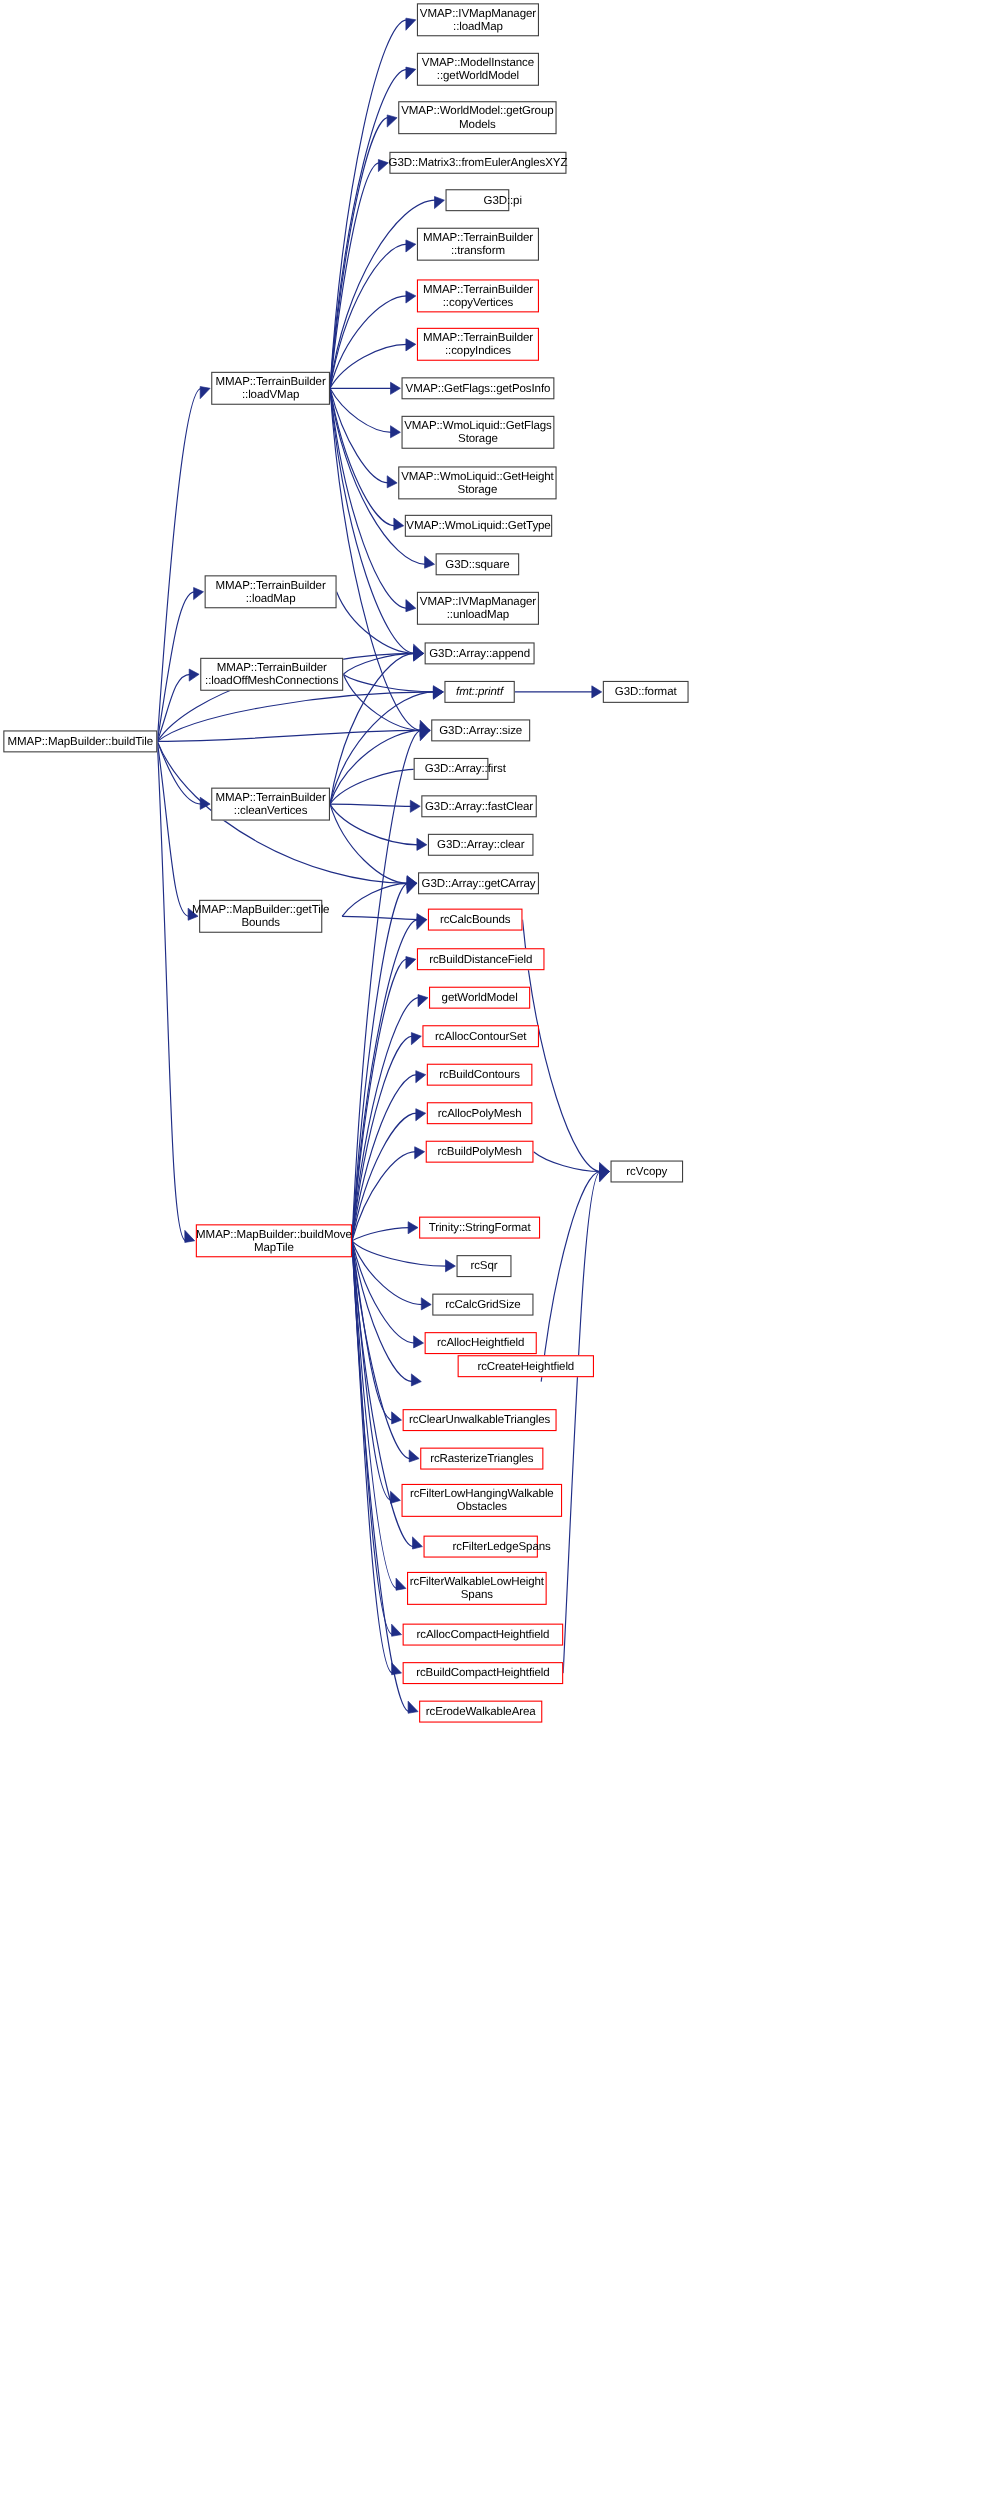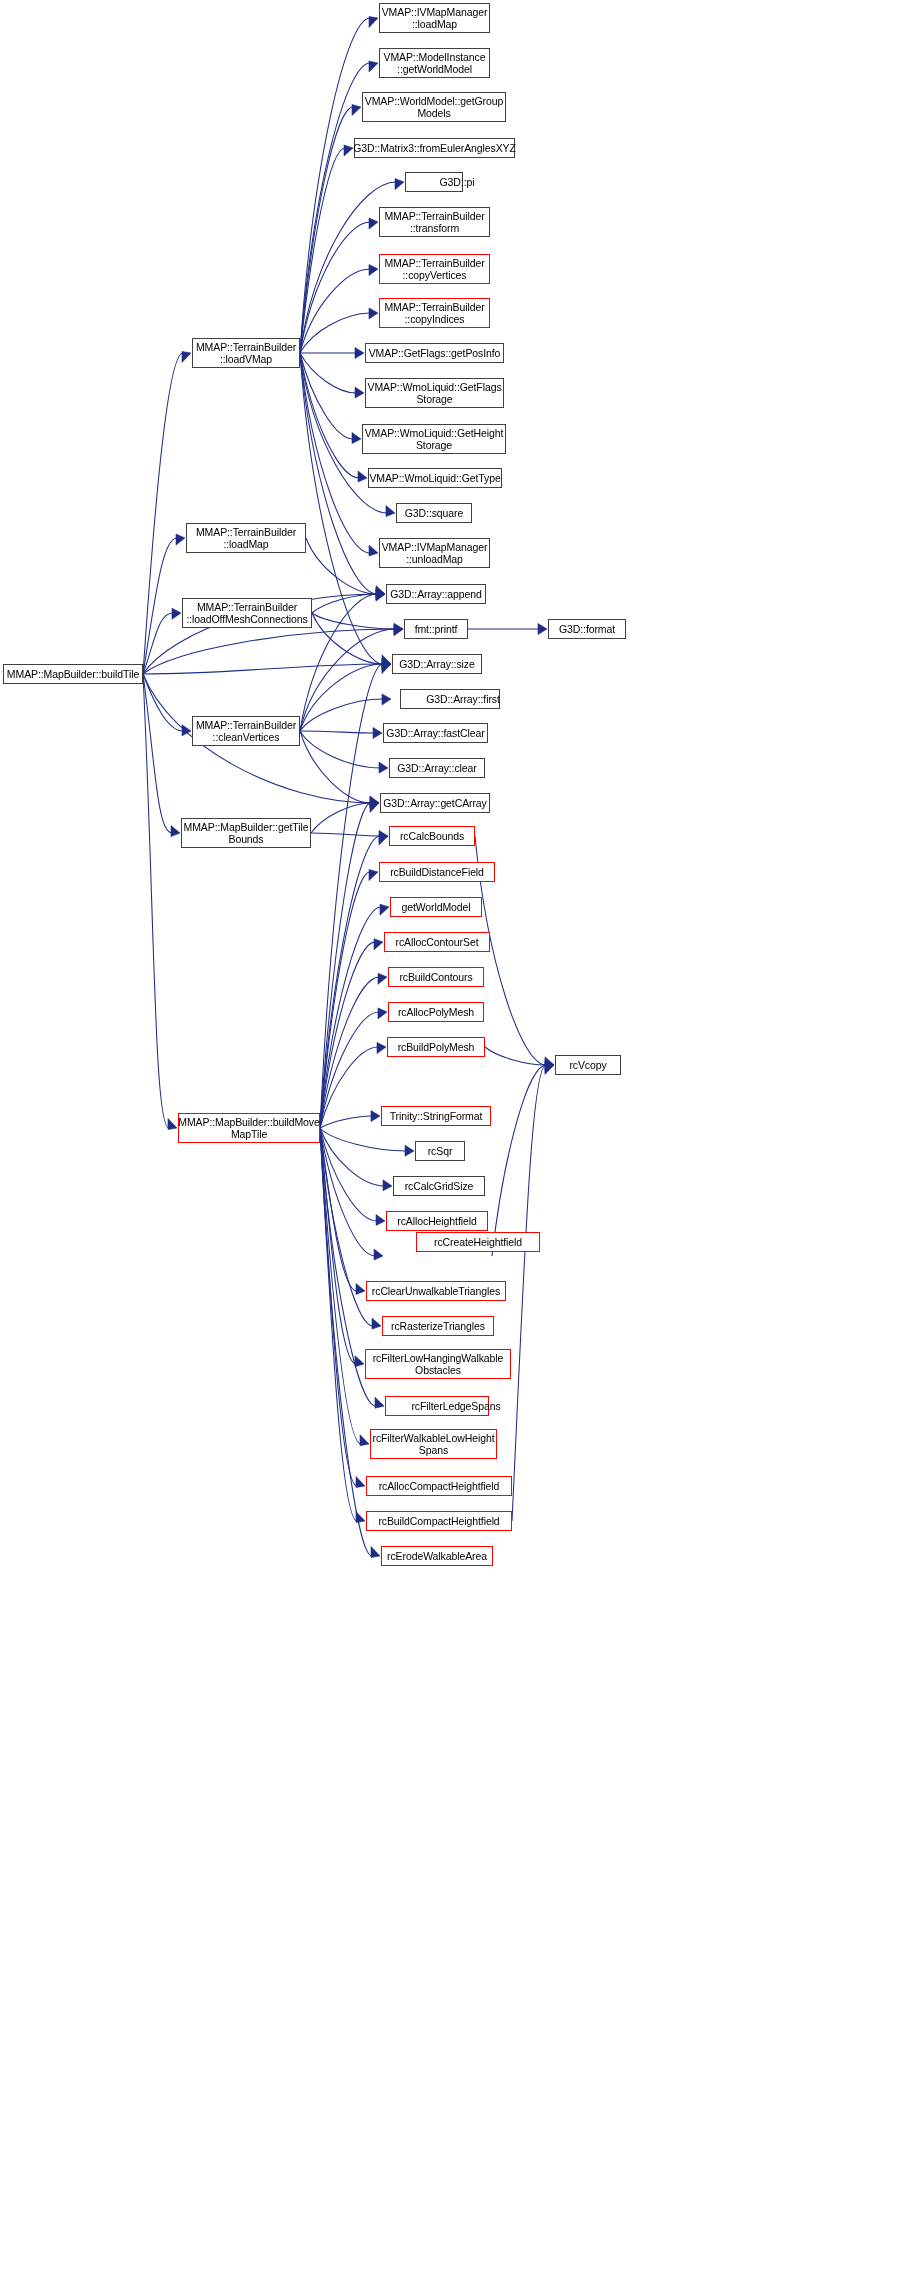--- a/index.html
+++ b/index.html
@@ -157,21 +157,21 @@
   <div id="node-layer">
       <div class="node root" style="left: 3px; top: 664px; width: 140px; height: 20px;">MMAP::MapBuilder::buildTile</div>
       <div class="node" style="left: 192px; top: 338px; width: 108px; height: 30px;">MMAP::TerrainBuilder
 ::loadVMap</div>
       <div class="node" style="left: 186px; top: 523px; width: 120px; height: 30px;">MMAP::TerrainBuilder
 ::loadMap</div>
       <div class="node" style="left: 182px; top: 598px; width: 130px; height: 30px;">MMAP::TerrainBuilder
 ::loadOffMeshConnections</div>
       <div class="node" style="left: 192px; top: 716px; width: 108px; height: 30px;">MMAP::TerrainBuilder
 ::cleanVertices</div>
-      <div class="node" style="left: 181px; top: 818px; width: 130px; height: 30px;">MMAP::MapBuilder::getTile
+      <div class="node" style="left: 181px; top: 818px; width: 112px; height: 30px;">MMAP::MapBuilder::getTile
 Bounds</div>
       <div class="node red" style="left: 178px; top: 1113px; width: 142px; height: 30px;">MMAP::MapBuilder::buildMove
 MapTile</div>
       <div class="node" style="left: 379px; top: 3px; width: 111px; height: 30px;">VMAP::IVMapManager
 ::loadMap</div>
       <div class="node" style="left: 379px; top: 48px; width: 111px; height: 30px;">VMAP::ModelInstance
 ::getWorldModel</div>
       <div class="node" style="left: 362px; top: 92px; width: 144px; height: 30px;">VMAP::WorldModel::getGroup
 Models</div>
       <div class="node" style="left: 354px; top: 138px; width: 161px; height: 20px;">G3D::Matrix3::fromEulerAnglesXYZ</div>
@@ -185,23 +185,23 @@
       <div class="node" style="left: 365px; top: 343px; width: 139px; height: 20px;">VMAP::GetFlags::getPosInfo</div>
       <div class="node" style="left: 365px; top: 378px; width: 139px; height: 30px;">VMAP::WmoLiquid::GetFlags
 Storage</div>
       <div class="node" style="left: 362px; top: 424px; width: 144px; height: 30px;">VMAP::WmoLiquid::GetHeight
 Storage</div>
       <div class="node" style="left: 368px; top: 468px; width: 134px; height: 20px;">VMAP::WmoLiquid::GetType</div>
       <div class="node" style="left: 396px; top: 503px; width: 76px; height: 20px;">G3D::square</div>
       <div class="node" style="left: 379px; top: 538px; width: 111px; height: 30px;">VMAP::IVMapManager
 ::unloadMap</div>
       <div class="node" style="left: 386px; top: 584px; width: 100px; height: 20px;">G3D::Array::append</div>
-      <div class="node" style="left: 404px; top: 619px; width: 64px; height: 20px;">fmt::printf</div>
+      <div class="node" style="left: 404px; top: 619px; width: 64px; height: 20px; font-style: italic;">fmt::printf</div>
       <div class="node" style="left: 392px; top: 654px; width: 90px; height: 20px;">G3D::Array::size</div>
-      <div class="node" style="left: 400px; top: 689px; width: 100px; height: 20px; padding-left: 28px;">G3D::Array::first</div>
+      <div class="node" style="left: 376px; top: 689px; width: 68px; height: 20px; padding-left: 28px;">G3D::Array::first</div>
       <div class="node" style="left: 383px; top: 723px; width: 105px; height: 20px;">G3D::Array::fastClear</div>
       <div class="node" style="left: 389px; top: 758px; width: 96px; height: 20px;">G3D::Array::clear</div>
       <div class="node" style="left: 380px; top: 793px; width: 110px; height: 20px;">G3D::Array::getCArray</div>
       <div class="node" style="left: 548px; top: 619px; width: 78px; height: 20px;">G3D::format</div>
       <div class="node red" style="left: 389px; top: 826px; width: 86px; height: 20px;">rcCalcBounds</div>
       <div class="node red" style="left: 379px; top: 862px; width: 116px; height: 20px;">rcBuildDistanceField</div>
       <div class="node red" style="left: 390px; top: 897px; width: 92px; height: 20px;">getWorldModel</div>
       <div class="node red" style="left: 384px; top: 932px; width: 106px; height: 20px;">rcAllocContourSet</div>
       <div class="node red" style="left: 388px; top: 967px; width: 96px; height: 20px;">rcBuildContours</div>
       <div class="node red" style="left: 388px; top: 1002px; width: 96px; height: 20px;">rcAllocPolyMesh</div>

